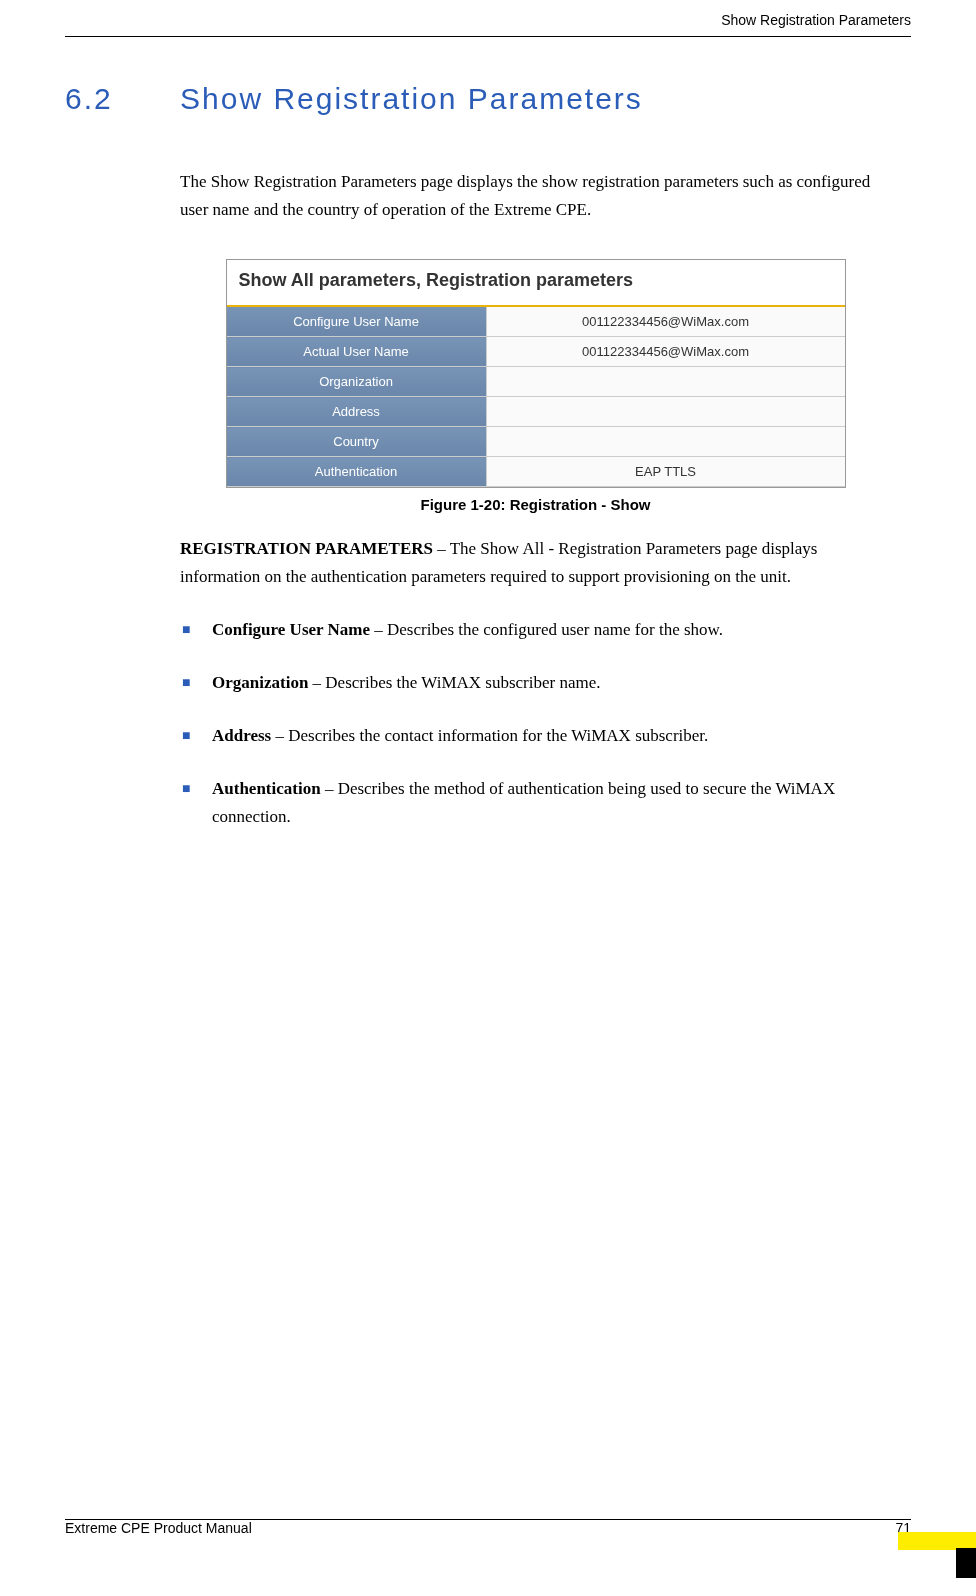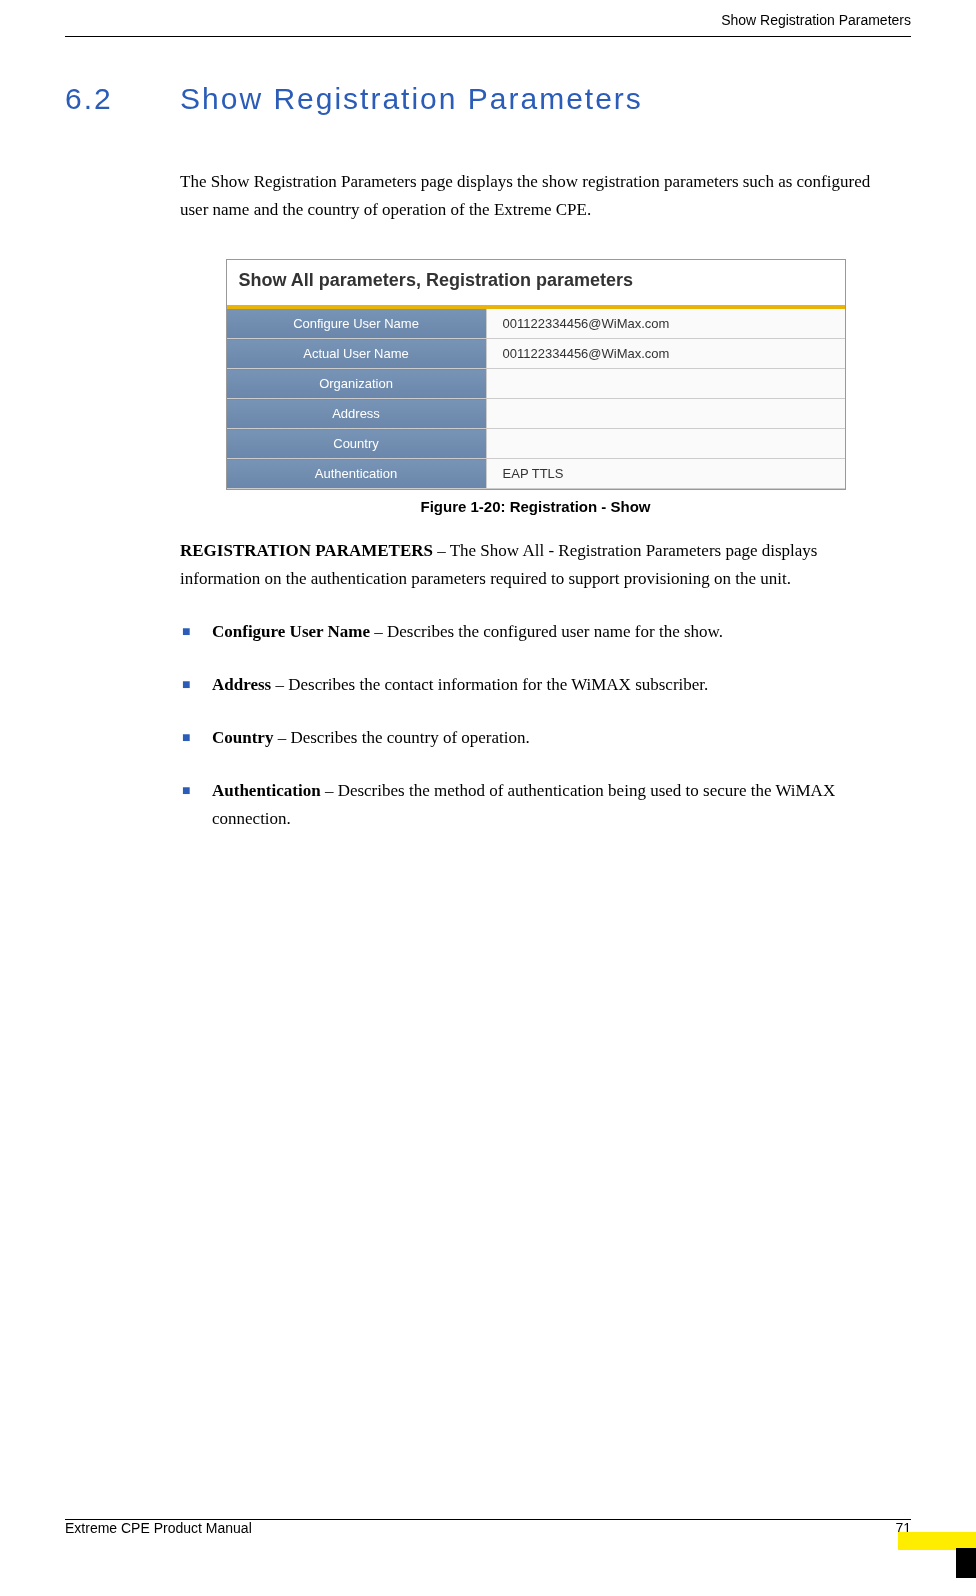--- a/index.html
+++ b/index.html
@@ -59,21 +59,21 @@
     background: #f8f8f8;
     width: 100%;
   }
   .screenshot-title {
     font-family: Arial, sans-serif;
     font-size: 18px;
     font-weight: bold;
     padding: 10px 12px 14px 12px;
     color: #333;
     background: #fff;
-    border-bottom: 4px solid #eab308;
+    border-bottom: 2px solid #eab308;
   }
   .param-table {
     width: 100%;
     border-collapse: collapse;
     font-family: Arial, sans-serif;
     font-size: 13px;
   }
   .param-table tr {
     border-bottom: 1px solid #ccc;
   }
@@ -82,21 +82,22 @@
     color: #fff;
     text-align: center;
     width: 42%;
     padding: 7px 8px;
     border-right: 1px solid #ccc;
     font-size: 13px;
   }
   .param-table td.value-cell {
     background: #fafafa;
     color: #333;
-    padding: 7px 16px;
+    text-align: center;
+    padding: 7px 24px;
   }
   .figure-caption {
     font-family: Arial, sans-serif;
     font-weight: bold;
     text-align: center;
     font-size: 15px;
     margin-top: 8px;
     margin-bottom: 22px;
   }
   .desc-para {
@@ -214,22 +215,22 @@
     </div>
     <div class="figure-caption">Figure 1-20: Registration - Show</div>
   </div>
 
   <p class="desc-para">
     <span class="lead">REGISTRATION PARAMETERS</span><span> – The Show All - Registration Parameters page displays information on the authentication parameters required to support provisioning on the unit.</span>
   </p>
 
   <ul class="bullet-list">
     <li><span class="bullet-term">Configure User Name</span><span> – Describes the configured user name for the show.</span></li>
+    <li><span class="bullet-term">Organization</span><span> – Describes the WiMAX subscriber name.</span></li>
     <li><span class="bullet-term">Address</span><span> – Describes the contact information for the WiMAX subscriber.</span></li>
-    <li><span class="bullet-term">Country</span><span> – Describes the country of operation.</span></li>
     <li><span class="bullet-term">Authentication</span><span> – Describes the method of authentication being used to secure the WiMAX connection.</span></li>
   </ul>
 
 </div>
 
 <div class="page-footer">
   <span>Extreme CPE Product Manual</span>
   <span>71</span>
 </div>
 

